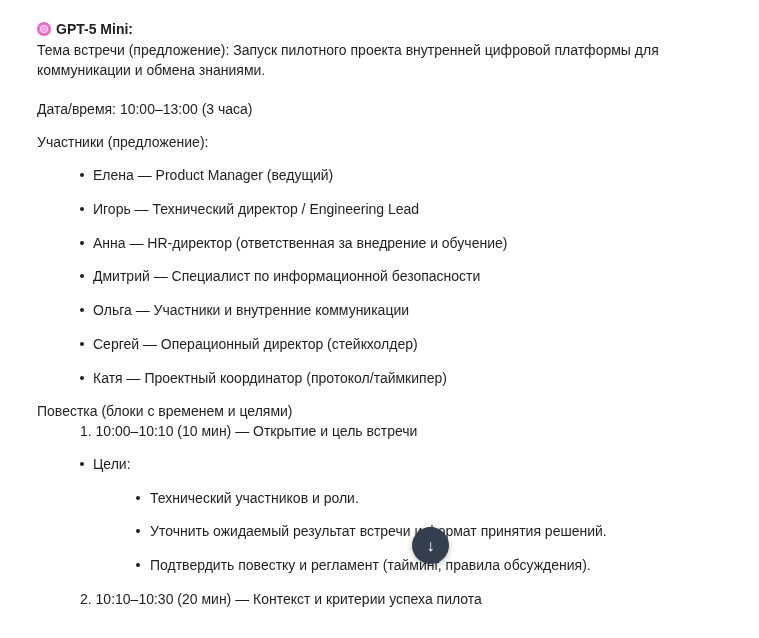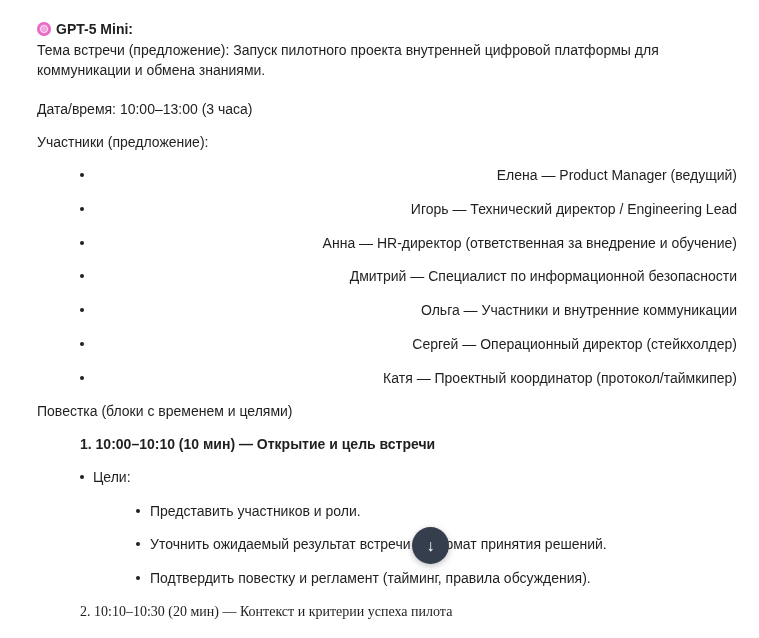--- a/index.html
+++ b/index.html
@@ -49,43 +49,40 @@
     p {
       margin: 0;
     }
     .topic { margin-top: 1px; }
     .date { margin-top: 19px; }
     .participants-label { margin-top: 13px; }
     ul.participants {
       list-style: none;
       margin: 13px 0 0 0;
       padding: 0;
-      text-align: right;
     }
     ul.participants li {
       position: relative;
       padding-left: 56px;
       height: 20px;
       margin-bottom: 13.8px;
     }
     ul.participants li::before {
       content: "";
       position: absolute;
       left: 43px;
       top: 8px;
       width: 4px; height: 4px;
       border-radius: 50%;
       background: #1f1f1f;
     }
     .agenda-label { margin-top: -1px; }
     .numbered {
-      margin-top: 13px;
       padding-left: 43px;
       height: 20px;
-      font-weight: bold;
     }
     .goals {
       position: relative;
       margin-top: 13.5px;
       padding-left: 56px;
       height: 20px;
     }
     .goals::before {
       content: "";
       position: absolute;
@@ -110,21 +107,20 @@
       position: absolute;
       left: 99px; top: 8px;
       width: 4px; height: 4px;
       border-radius: 50%;
       background: #1f1f1f;
     }
     .numbered2 {
       margin-top: 0px;
       padding-left: 43px;
       height: 20px;
-      font-family: Liberation Serif, serif;
     }
     .scroll-btn {
       position: absolute;
       left: 412px;
       top: 527px;
       width: 37px;
       height: 37px;
       border-radius: 50%;
       background: #343e4d;
       box-shadow: 0 2px 6px rgba(0,0,0,0.25);
@@ -162,21 +158,21 @@
   <p class="agenda-label">Повестка (блоки с временем и целями)</p>
 
   <div class="numbered">
     <span>1.</span>
     <span>10:00–10:10 (10 мин) — Открытие и цель встречи</span>
   </div>
 
   <div class="goals">Цели:</div>
 
   <ul class="subgoals">
-    <li>Представить участников и роли.</li>
+    <li>Технический участников и роли.</li>
     <li>Уточнить ожидаемый результат встречи и формат принятия решений.</li>
     <li>Подтвердить повестку и регламент (тайминг, правила обсуждения).</li>
   </ul>
 
   <div class="numbered2">
     <span>2.</span>
     <span>10:10–10:30 (20 мин) — Контекст и критерии успеха пилота</span>
   </div>
 </div>
 

